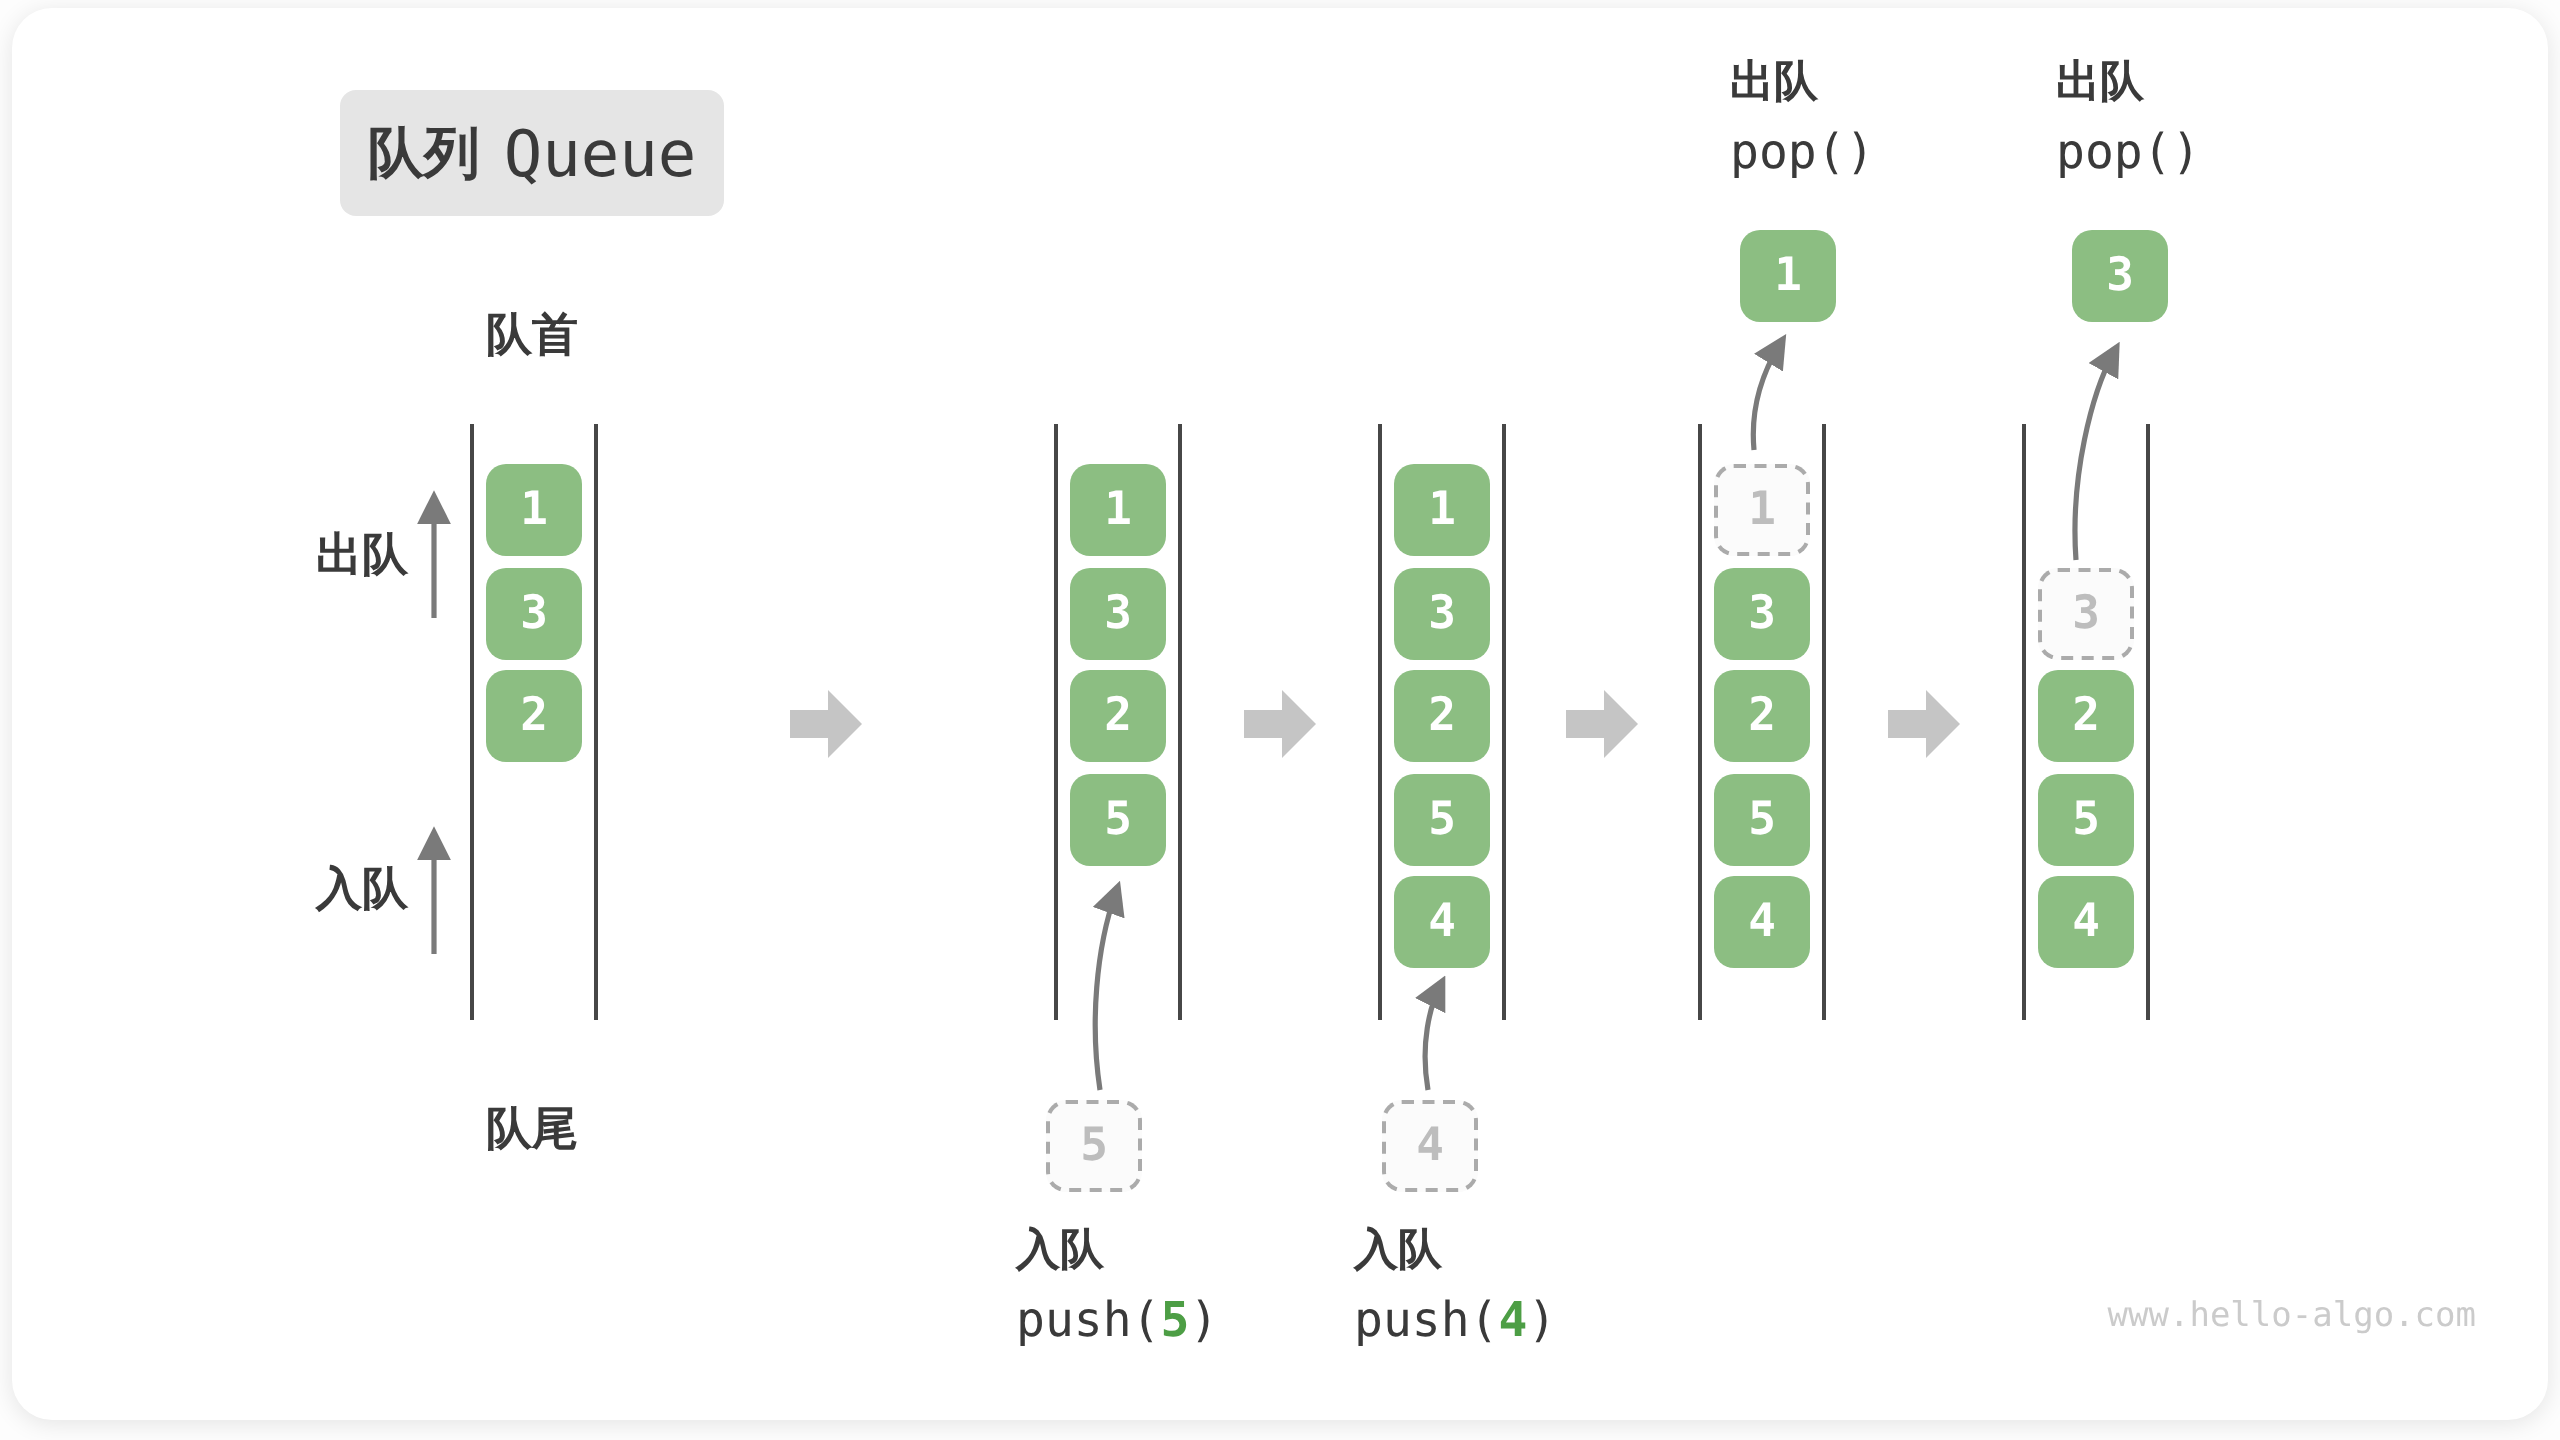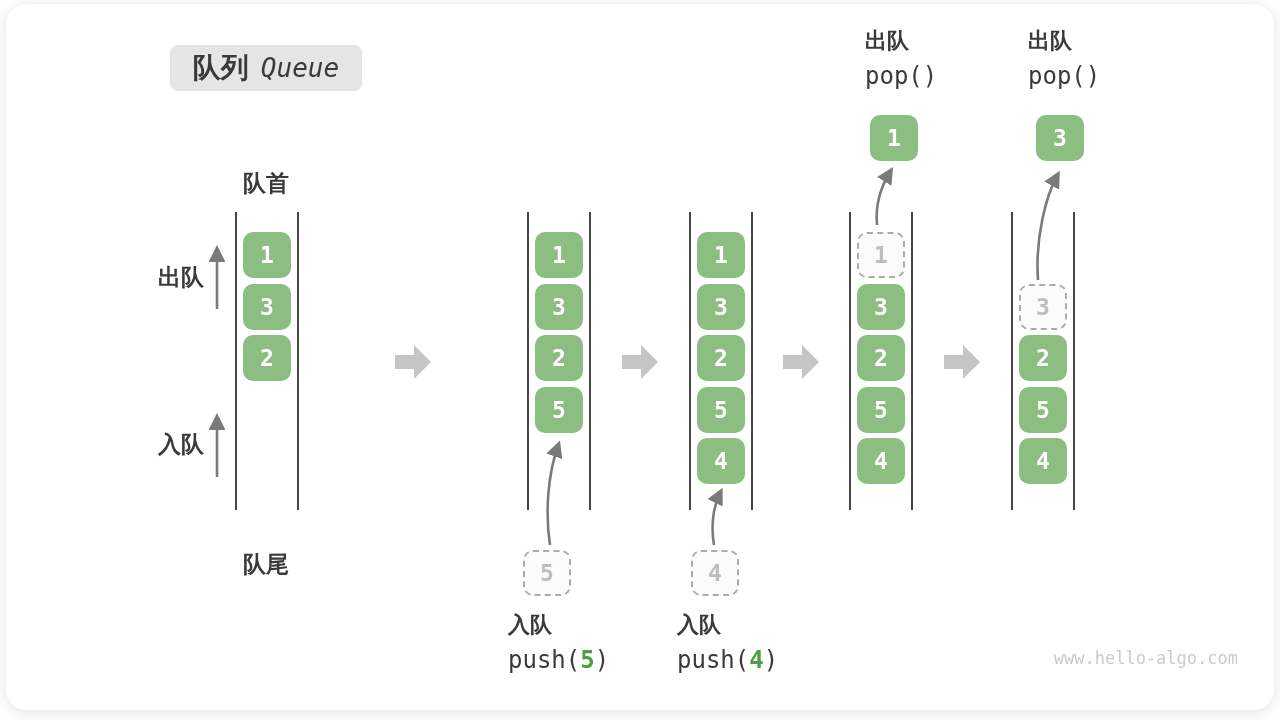--- a/index.html
+++ b/index.html
@@ -6,26 +6,26 @@
   .canvas {
     position:relative; width:1280px; height:720px; overflow:hidden;
     font-family:"Liberation Sans", sans-serif; background:#fdfdfd;
   }
   .card {
     position:absolute; left:6px; top:4px; right:6px; bottom:10px;
     background:#ffffff; border-radius:20px;
     box-shadow:0 2px 12px rgba(0,0,0,0.10);
   }
   .title-box {
-    position:absolute; left:170px; top:45px; width:192px; height:46px;
+    position:absolute; left:170px; top:45px; width:192px; height:63px;
     background:var(--title-bg); border-radius:8px;
     display:flex; align-items:center; justify-content:center; gap:12px;
   }
   .title-zh { font-size:28px; font-weight:bold; color:var(--text); }
-  .title-en { font-size:26px; font-family:"DejaVu Sans Mono", monospace; color:var(--text);font-style:italic; }
+  .title-en { font-size:32px; font-family:"DejaVu Sans Mono", monospace; color:var(--text); }
   .zh-label {
     position:absolute; font-size:23px; font-weight:bold; color:var(--text);
     white-space:nowrap; line-height:1;
   }
   .wall { position:absolute; width:2px; background:var(--wall); }
   .box {
     position:absolute; width:48px; height:46px; border-radius:10px;
     background:var(--green); color:#ffffff;
     display:flex; align-items:center; justify-content:center;
     font-family:"DejaVu Sans Mono", monospace; font-size:23px; font-weight:bold;
@@ -52,21 +52,21 @@
 <body>
 
 <div class="canvas">
   <div class="card"></div>
 
   <div class="title-box">
     <span class="title-zh">队列</span>
     <span class="title-en">Queue</span>
   </div>
 
-  <div class="zh-label" style="left:243px; top:172px;">队首</div>
+  <div class="zh-label" style="left:243px; top:156px;">队首</div>
   <div class="zh-label" style="left:243px; top:553px;">队尾</div>
   <div class="zh-label" style="left:158px; top:266px;">出队</div>
   <div class="zh-label" style="left:158px; top:433px;">入队</div>
 
   <div id="states-layer">
       <div style="position: absolute; left: 0px; top: 0px;">
         <div class="wall" style="left: 235px; top: 212px; height: 298px;"></div>
         <div class="wall" style="left: 297px; top: 212px; height: 298px;"></div>
         <div class="box" style="left: 243px; top: 232px;">1</div>
         <div class="box" style="left: 243px; top: 283.5px;">3</div>

